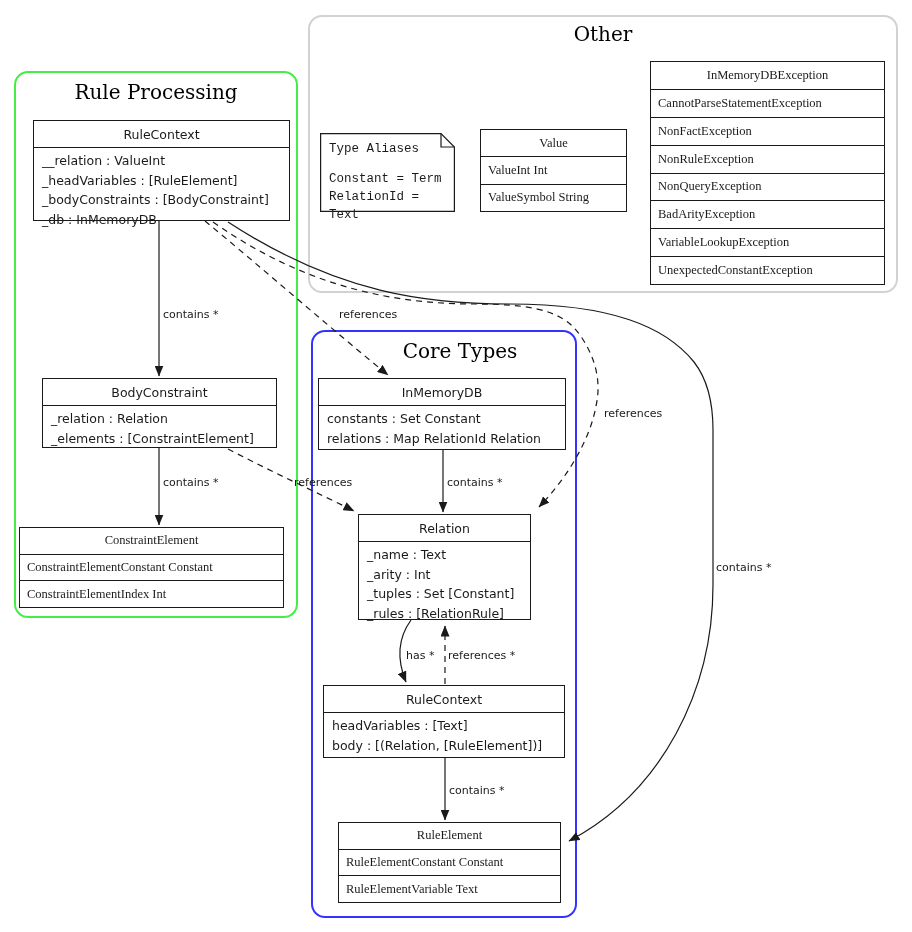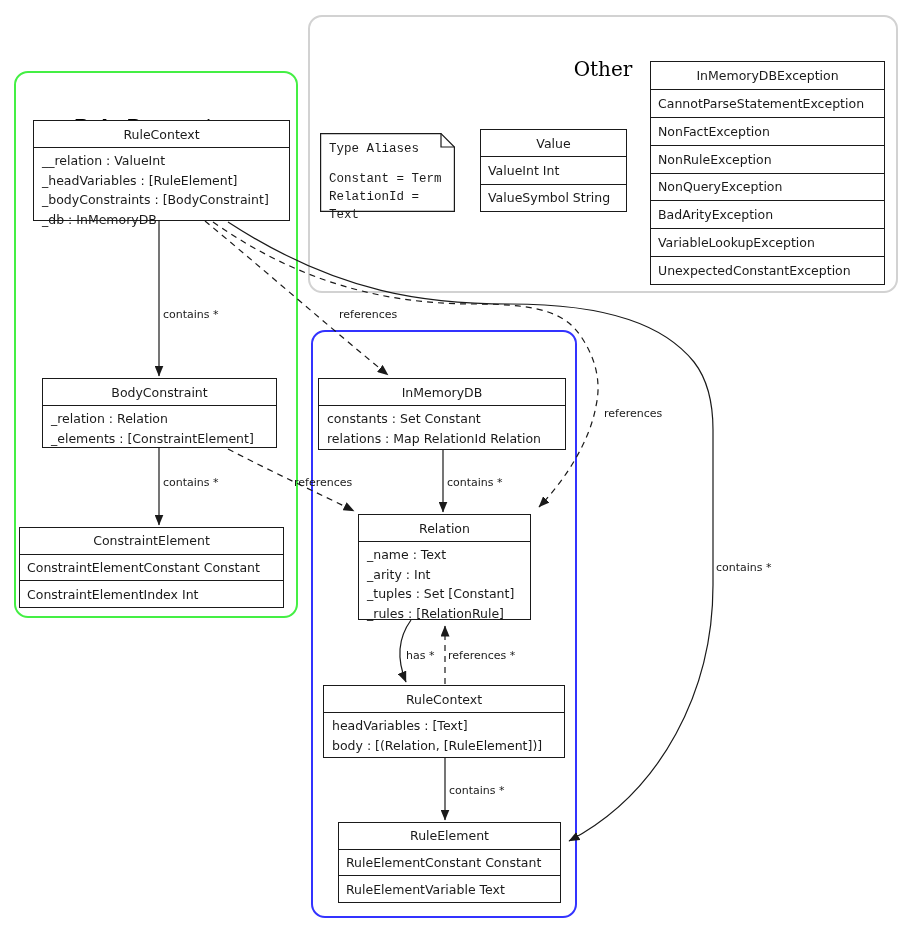--- a/index.html
+++ b/index.html
@@ -1,32 +1,32 @@
 <!DOCTYPE html>
 <html><head>
 <meta charset="utf-8">
 <style>
   html,body{margin:0;padding:0;background:#ffffff;}
   .page{position:relative;width:912px;height:932px;background:#ffffff;overflow:hidden;
         font-family:"DejaVu Sans", sans-serif;color:#1a1a1a;}
   .group{position:absolute;border-radius:14px;background:transparent;box-sizing:border-box;}
   .group-title{position:absolute;width:100%;text-align:center;
-        font-family:"DejaVu Serif", serif;font-size:20px;color:#000;margin-top:35px;}
+        font-family:"DejaVu Serif", serif;font-size:20px;color:#000;}
   .edge-layer{position:absolute;left:0;top:0;z-index:2;pointer-events:none;}
   .edge{fill:none;stroke:#1a1a1a;stroke-width:1.2;}
   .edge.dashed{stroke-dasharray:6 5;}
   .edge-label{font-family:"DejaVu Sans", sans-serif;font-size:11px;fill:#1a1a1a;}
   .uml{position:absolute;box-sizing:border-box;border:1.2px solid #1a1a1a;background:#ffffff;
        display:flex;flex-direction:column;font-size:12.5px;z-index:3;white-space:nowrap;}
   .uml .hdr{flex:0 0 26px;display:flex;align-items:center;justify-content:center;
        border-bottom:1.2px solid #1a1a1a;}
   .uml .fields{flex:1;padding:3px 8px;line-height:19.5px;text-align:left;}
-  .uml.rows .hdr{flex:1;border-bottom:none;}
+  .uml.rows .hdr{flex:1;border-bottom:none;font-family:Liberation Serif, serif;}
   .uml.rows .row{flex:1;display:flex;align-items:center;padding:0 7px;
-       border-top:1.2px solid #1a1a1a;}
+       border-top:1.2px solid #1a1a1a;font-family:Liberation Serif, serif;}
   .note-box{position:absolute;z-index:3;font-size:12.5px;}
   .note-box svg{position:absolute;left:0;top:0;}
   .note-text{position:absolute;left:9px;top:7px;line-height:18px;font-family:Liberation Mono, monospace;}
   .note-gap{height:12px;}
 </style>
 </head>
 <body>
 
 <div class="page">
 

